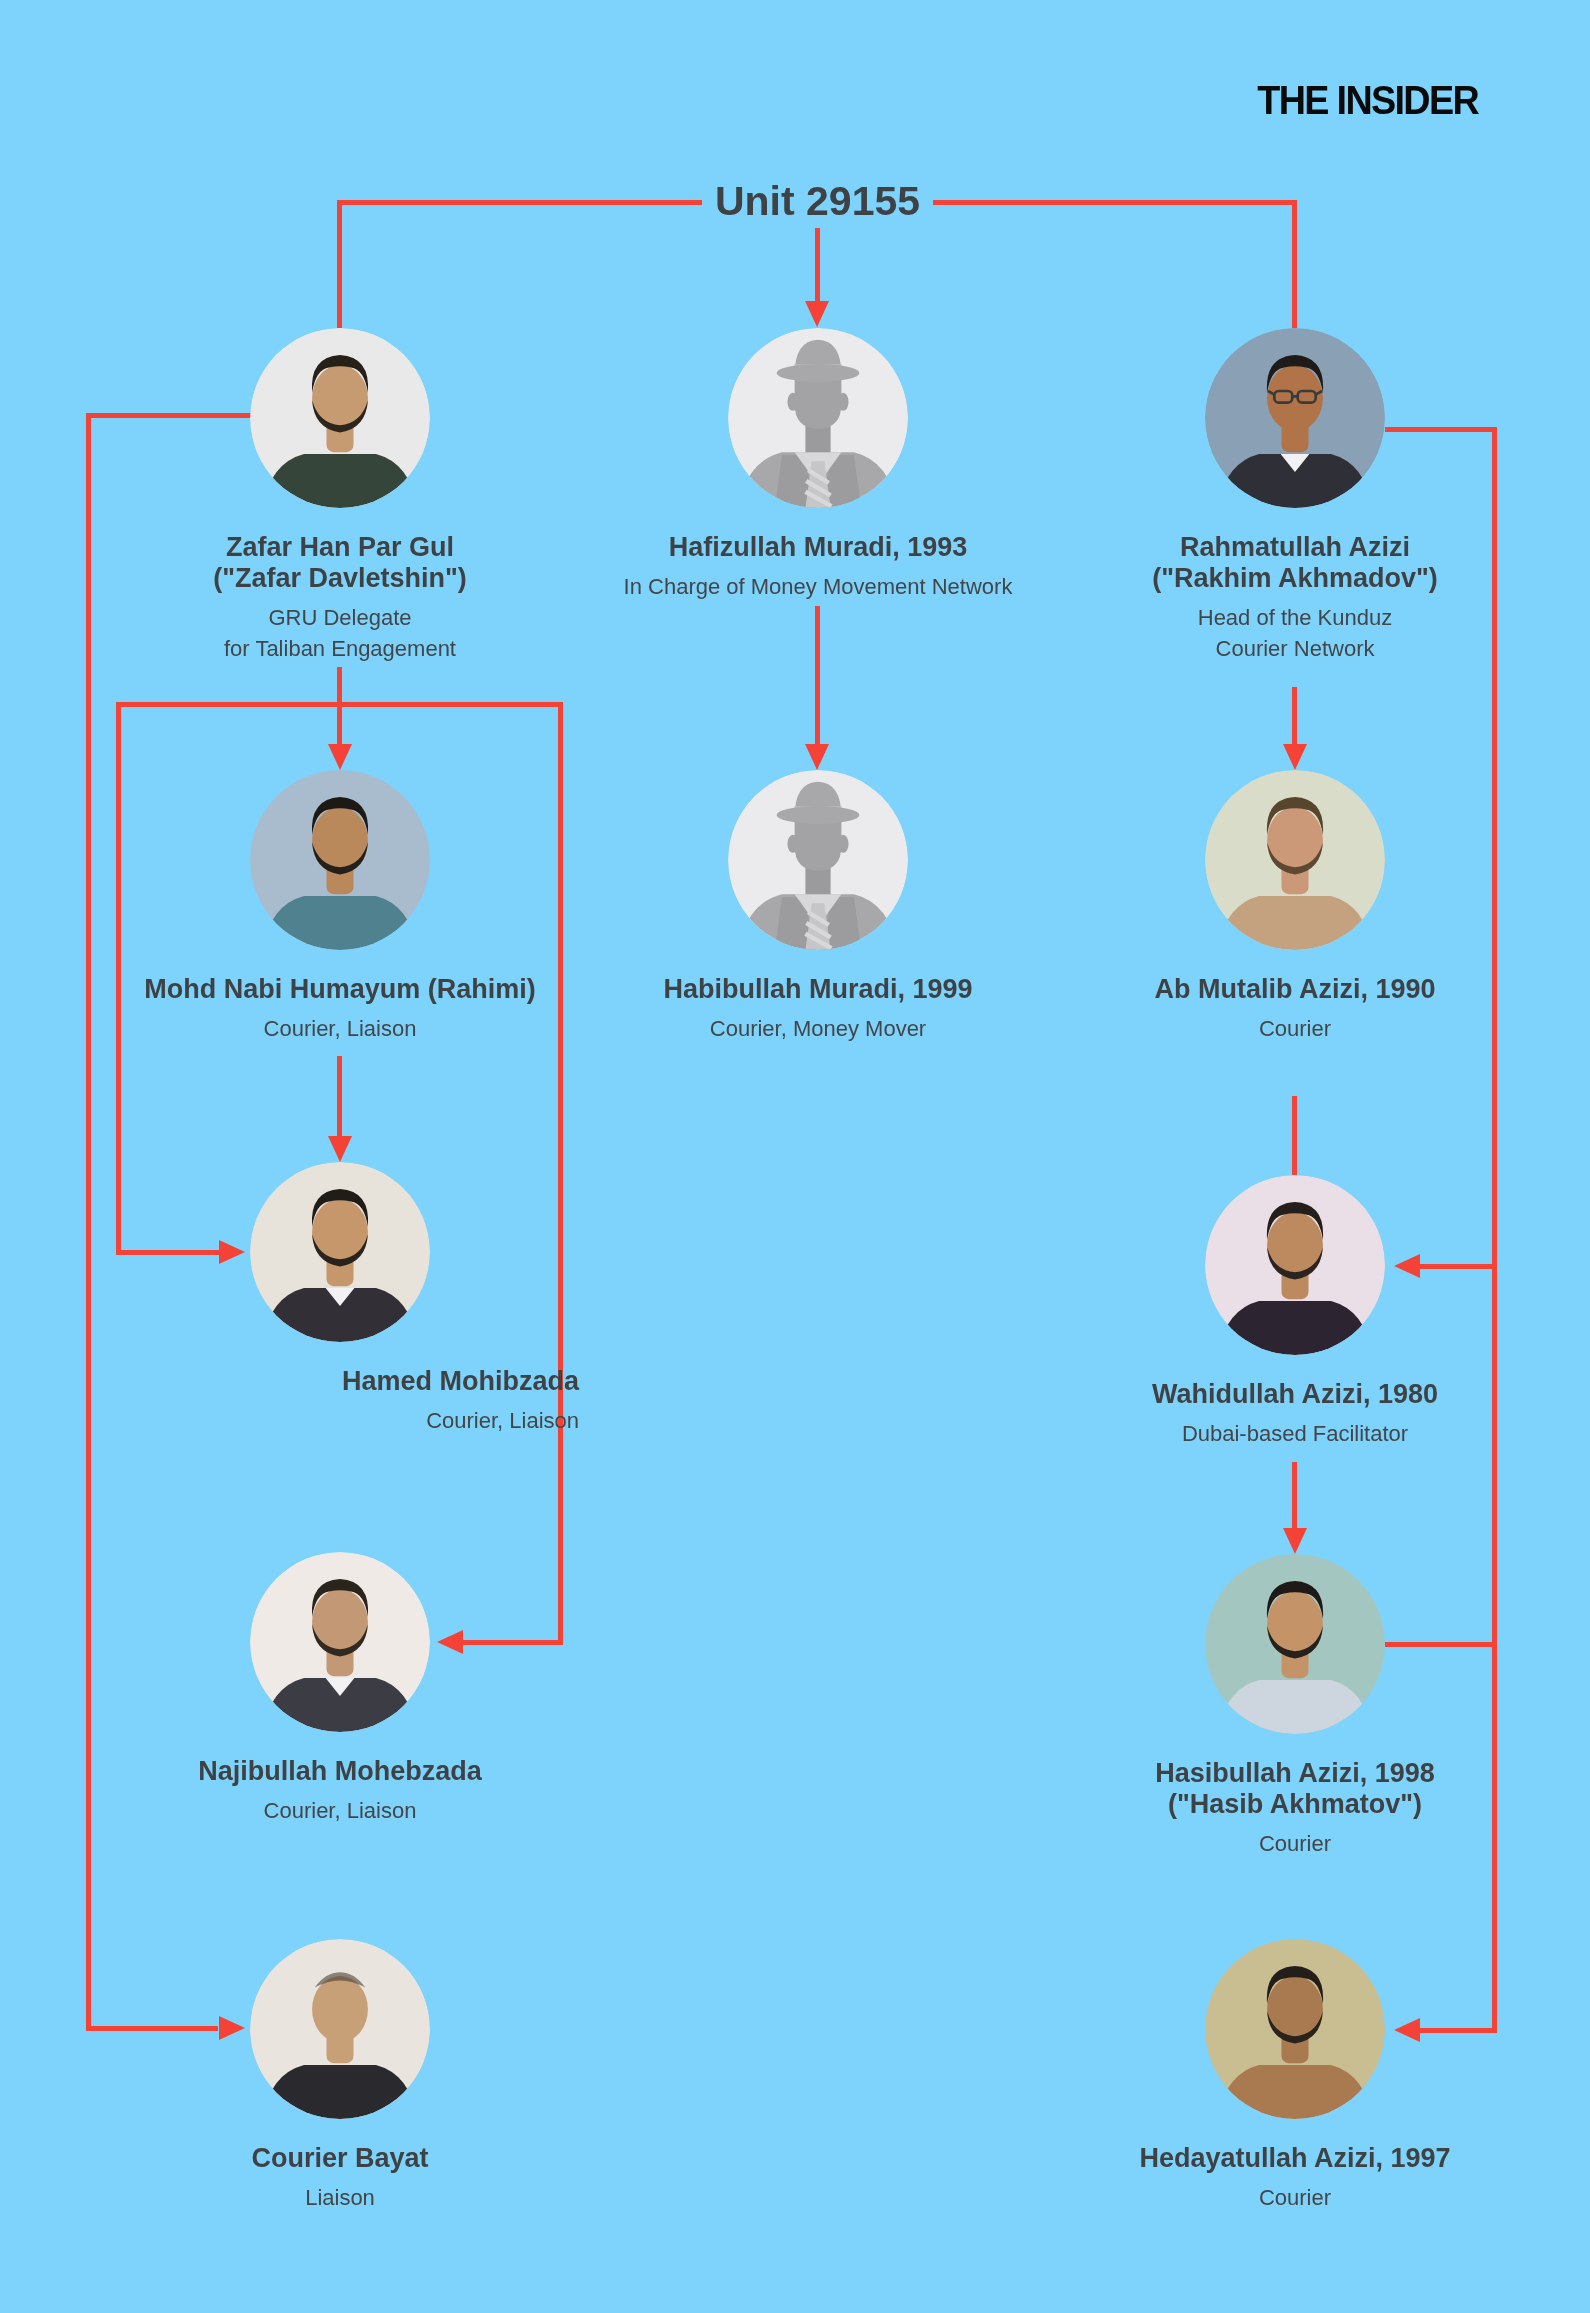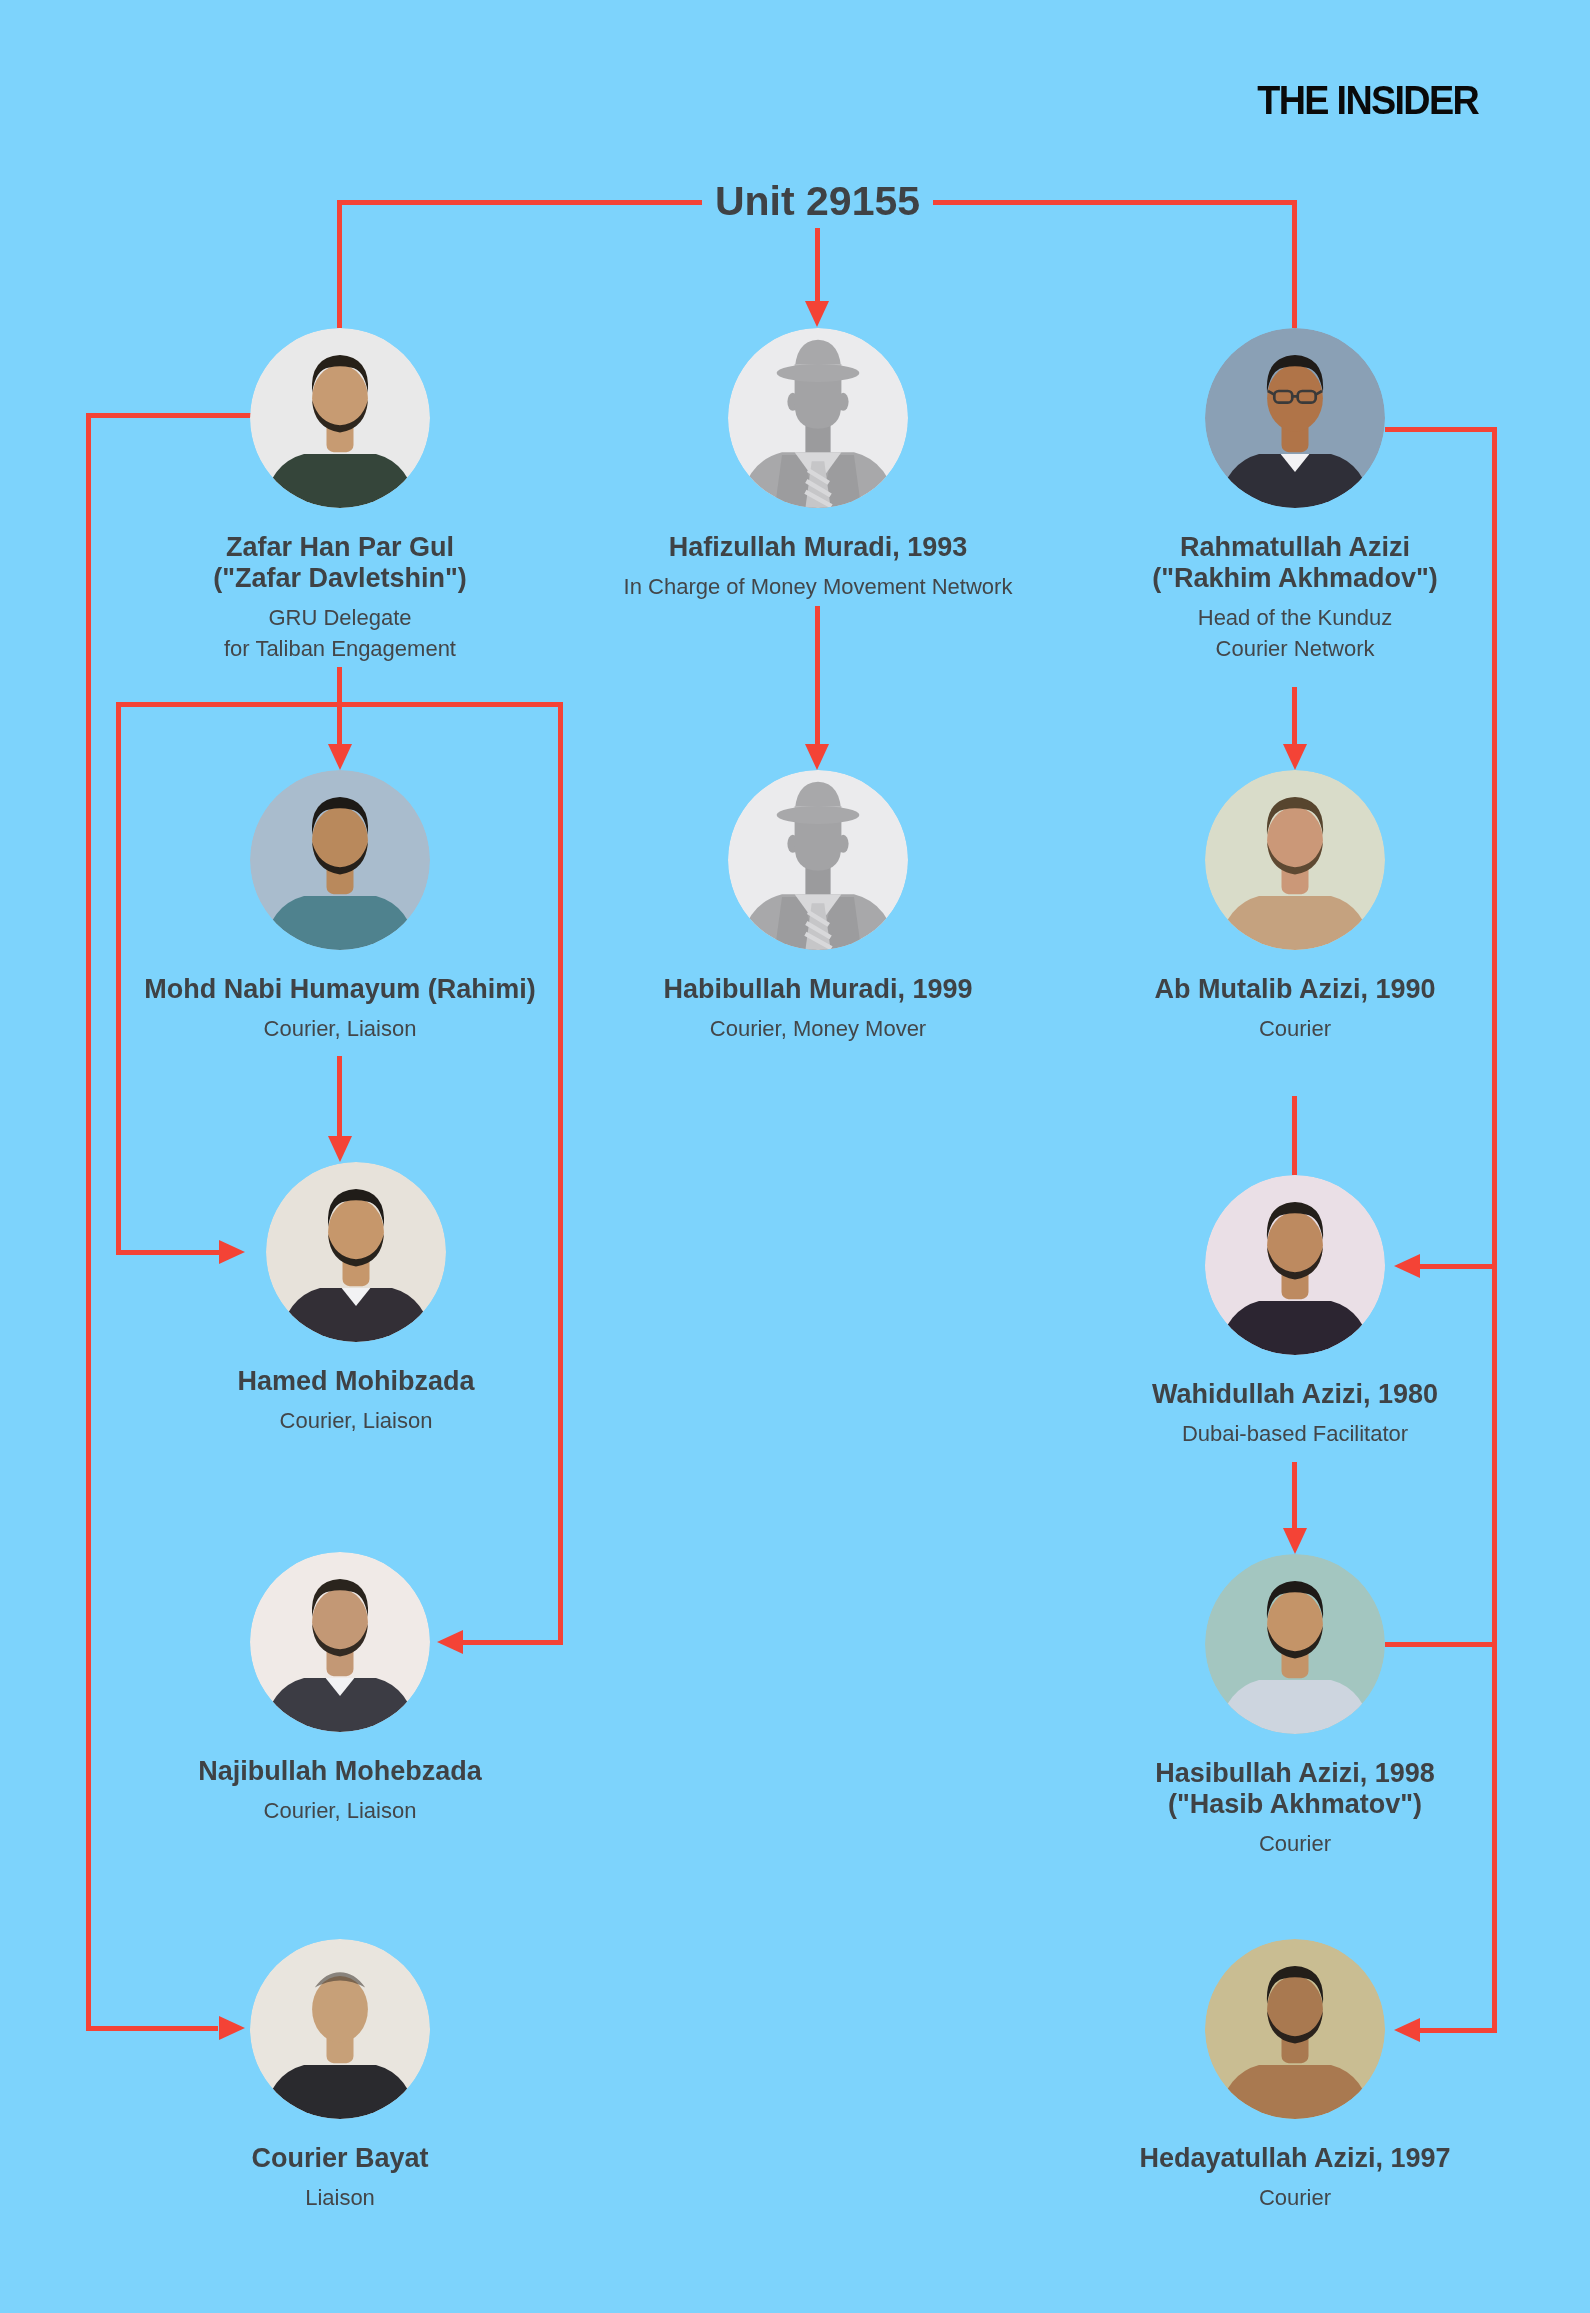--- a/index.html
+++ b/index.html
@@ -276,21 +276,21 @@
           </g>
         </svg>
       </div>
       <div class="name">
         <div>Ab Mutalib Azizi, 1990</div>
       </div>
       <div class="role">
         <div>Courier</div>
       </div>
     </div>
-    <div class="card" style="left: 117px; top: 1162px;">
+    <div class="card" style="left: 101px; top: 1162px; text-align: right;">
       <div class="photo">
         <svg viewBox="0 0 200 200">
           <defs>
             <clipPath id="clip6">
               <circle cx="100" cy="100" r="100"></circle>
             </clipPath>
           </defs>
           <g clip-path="url(#clip6)">
             <rect width="200" height="200" fill="#e7e2da"></rect>
             <path d="M14,200 Q22,150 60,140 L140,140 Q178,150 186,200 Z" fill="#332f36"></path>

